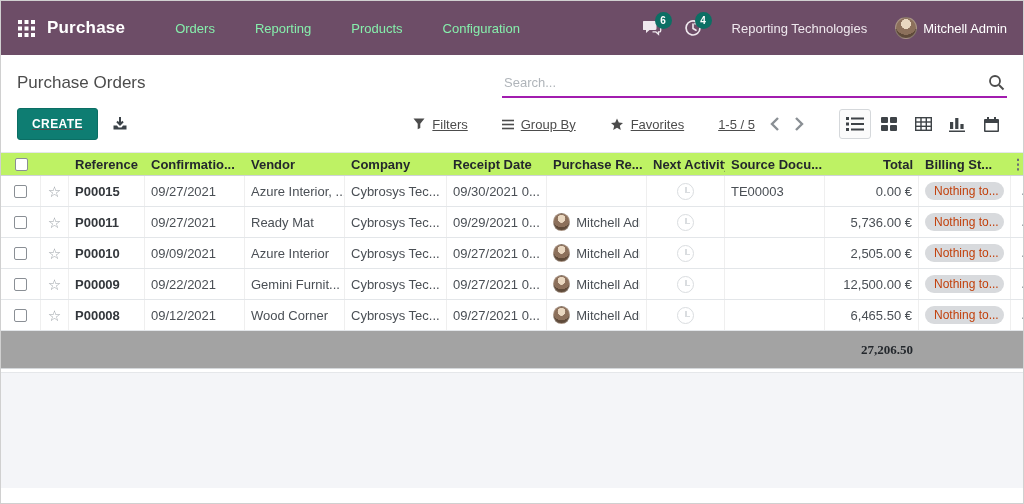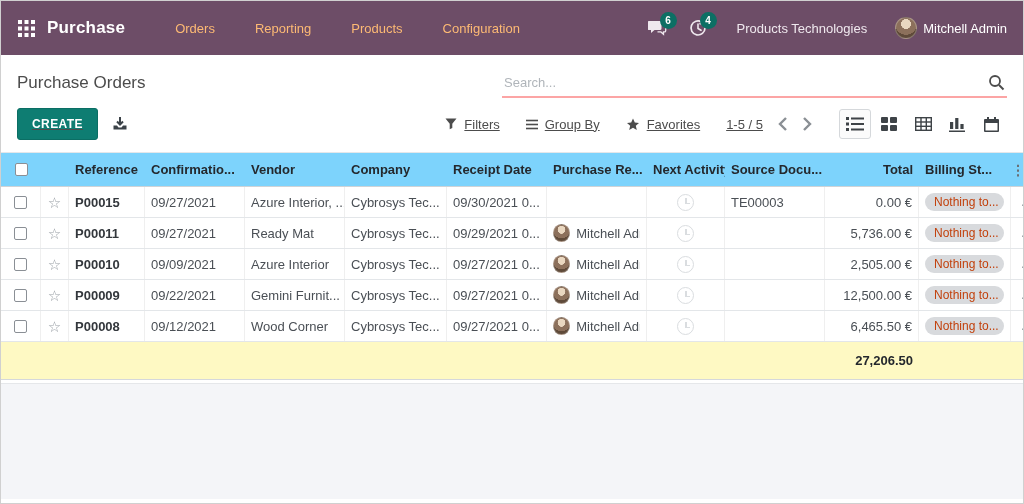--- a/index.html
+++ b/index.html
@@ -5,72 +5,72 @@
   * { margin:0; padding:0; box-sizing:border-box; }
   html,body { width:1024px; height:504px; }
   body { font-family:"Liberation Sans", sans-serif; background:#fff; color:#4c4c4c; overflow:hidden; }
   .page { width:1024px; height:504px; border:1px solid #d0d0d0; display:flex; flex-direction:column; background:#fff; }
 
   
   .navbar { height:54px; background:#6d4d67; display:flex; align-items:center; padding:0 16px 0 12px; flex-shrink:0; }
   .apps-btn { width:26px; height:26px; display:flex; align-items:center; justify-content:center; cursor:pointer; margin-right:8px; }
   .brand { color:#fff; font-size:17px; font-weight:bold; letter-spacing:.2px; margin-right:32px; cursor:pointer; }
   .nav-menu { display:flex; gap:4px; }
-  .nav-item { color:#fdba74; font-size:13px; padding:6px 18px; cursor:pointer; border-radius:2px; }
+  .nav-item { color:#86efac; font-size:13px; padding:6px 18px; cursor:pointer; border-radius:2px; }
   .nav-right { margin-left:auto; display:flex; align-items:center; gap:10px; }
   .icon-badge-wrap { position:relative; width:30px; height:28px; display:flex; align-items:center; justify-content:center; cursor:pointer; }
   .count-badge { position:absolute; top:-2px; right:-4px; min-width:17px; height:17px; border-radius:50%; background:#0c6f64; color:#fff; font-size:10px; font-weight:bold; display:flex; align-items:center; justify-content:center; padding:0 3px; }
   .company-name { color:#efe8ee; font-size:13px; margin:0 18px 0 14px; cursor:pointer; }
   .user-wrap { display:flex; align-items:center; gap:6px; cursor:pointer; }
   .avatar { border-radius:50%; background:radial-gradient(circle at 50% 30%, #e9d7c0 0 28%, #8c705b 30% 62%, #5f4a39 63%); border:1px solid rgba(255,255,255,.25); }
   .avatar.lg { width:22px; height:22px; }
   .avatar.sm { width:18px; height:18px; }
   .user-name { color:#fff; font-size:13px; }
 
   
   .cp-row1 { display:flex; align-items:flex-start; padding:14px 16px 0 16px; }
   .page-title { font-size:17px; color:#4c4c4c; margin-top:4px; }
   .search-wrap { margin-left:auto; width:505px; position:relative; }
-  .search-input { width:100%; border:none; border-bottom:2px solid #fca5a5; font-size:13px; padding:6px 26px 6px 2px; color:#4c4c4c; outline:none; font-family:"Liberation Sans",sans-serif; background:transparent; }
+  .search-input { width:100%; border:none; border-bottom:2px solid #a21caf; font-size:13px; padding:6px 26px 6px 2px; color:#4c4c4c; outline:none; font-family:"Liberation Sans",sans-serif; background:transparent; }
   .search-input::placeholder { color:#b0b5ba; }
   .search-icon-btn { position:absolute; right:2px; top:5px; cursor:pointer; }
 
   .cp-row2 { display:flex; align-items:center; padding:10px 16px 12px 16px;text-decoration:underline; }
   .btn-create { background:#0e7d72; color:#fff; font-size:12px; font-weight:bold; letter-spacing:.4px; border:1px solid #0b6e64; border-radius:3px; padding:8px 14px; cursor:pointer; }
   .export-btn { margin-left:14px; cursor:pointer; display:flex; align-items:center; }
-  .cp-tools { margin-left:auto; display:flex; align-items:center; gap:26px; }
+  .cp-tools { margin-left:auto; display:flex; align-items:center; gap:34px; }
   .tool-item { display:flex; align-items:center; gap:7px; font-size:13px; color:#4c4c4c; cursor:pointer; }
   .pager { display:flex; align-items:center; gap:14px; }
   .pager-text { font-size:13px; color:#4c4c4c; }
   .pg-btn { cursor:pointer; display:flex; align-items:center; }
   .view-switcher { display:flex; align-items:center; gap:2px; }
   .vs-btn { width:32px; height:30px; display:flex; align-items:center; justify-content:center; cursor:pointer; border:1px solid transparent; border-radius:3px; }
   .vs-btn.active { border-color:#d5d8db; background:#fbfbfb; }
 
   
   .grid-row { display:grid; grid-template-columns:40px 28px 76px 100px 100px 102px 100px 100px 78px 100px 94px 92px 1fr; align-items:center; }
-  .thead { border-top:1px solid #e4e7ea; border-bottom:1px solid #cfd3d7; height:35px; background:#7dd3fc; }
+  .thead { border-top:1px solid #e4e7ea; border-bottom:1px solid #cfd3d7; height:24px; background:#bef264; }
   .th { font-size:13px; font-weight:bold; color:#24282d; padding:0 6px; white-space:nowrap; overflow:hidden; cursor:pointer; }
   .th.right { text-align:right; }
   .trow { height:31px; border-bottom:1px solid #e3e6e9; background:#fff; cursor:pointer; }
   .td { font-size:13px; color:#4a4f55; padding:0 6px; white-space:nowrap; overflow:hidden; height:100%; display:flex; align-items:center; border-right:1px solid #efefef; }
   .td.no-sep { border-right:none; }
   .td.right { justify-content:flex-end; }
   .td.ref { font-weight:bold; color:#33373c; }
   .checkbox { width:13px; height:13px; border:1px solid #8a8f95; border-radius:2px; background:#fff; margin:0 auto; cursor:pointer; }
   .cell-center { justify-content:center; }
   .star-o { font-size:15px; color:#9aa0a6; line-height:1; }
   .rep-cell { gap:6px; }
   .rep-name { overflow:hidden; white-space:nowrap; }
   .clock-icon { width:17px; height:17px; border-radius:50%; border:1px solid #dadde0; position:relative; flex-shrink:0; }
   .clock-icon:before { content:""; position:absolute; left:7px; top:3px; width:1.5px; height:6px; background:#dadde0; }
   .clock-icon:after { content:""; position:absolute; left:7px; top:8px; width:5px; height:1.5px; background:#dadde0; }
   .pill { background:#d8dadd; color:#c2410c; font-size:12px; border-radius:10px; padding:2px 9px; white-space:nowrap; overflow:hidden; }
   .more-dots { color:#9aa0a6; font-size:12px; margin-left:4px; }
-  .tfoot { height:38px; border-bottom:1px solid #d5d8db; background:#fef9c3; }
+  .tfoot { height:38px; border-bottom:1px solid #d5d8db; background:#a3a3a3;font-family:Liberation Serif, serif; }
   .tfoot .total { font-size:13px; font-weight:bold; color:#24282d; }
 
   .bottom-gap { height:3px; background:#fff; }
   .grey-panel { height:116px; background:#f4f5f8; border-top:1px solid #e5e7ea; }
   .bottom-white { flex:1; background:#fff; }
 
   svg { display:block; }
   .kebab { font-size:14px; color:#6a6f74; font-weight:bold; letter-spacing:0; cursor:pointer; text-align:center; }
 </style>
 </head>
@@ -110,21 +110,21 @@
         <div class="count-badge">6</div>
       </div>
       <div class="icon-badge-wrap">
         <svg width="18" height="18" viewBox="0 0 18 18">
           <path d="M16 9 a7 7 0 1 1 -3.2-5.9" fill="none" stroke="#efe8ee" stroke-width="1.7" stroke-linecap="round"></path>
           <path d="M13.5 1.5 l0 3.2 -3.2 0" fill="none" stroke="#efe8ee" stroke-width="1.7"></path>
           <path d="M9 5 v4.5 l3 1.8" fill="none" stroke="#efe8ee" stroke-width="1.6" stroke-linecap="round"></path>
         </svg>
         <div class="count-badge">4</div>
       </div>
-      <div class="company-name">Products Technologies</div>
+      <div class="company-name">Reporting Technologies</div>
       <div class="user-wrap">
         <div class="avatar lg"></div>
         <div class="user-name">Mitchell Admin</div>
       </div>
     </div>
   </div>
 
   <div class="cp-row1">
     <div class="page-title">Purchase Orders</div>
     <div class="search-wrap">

